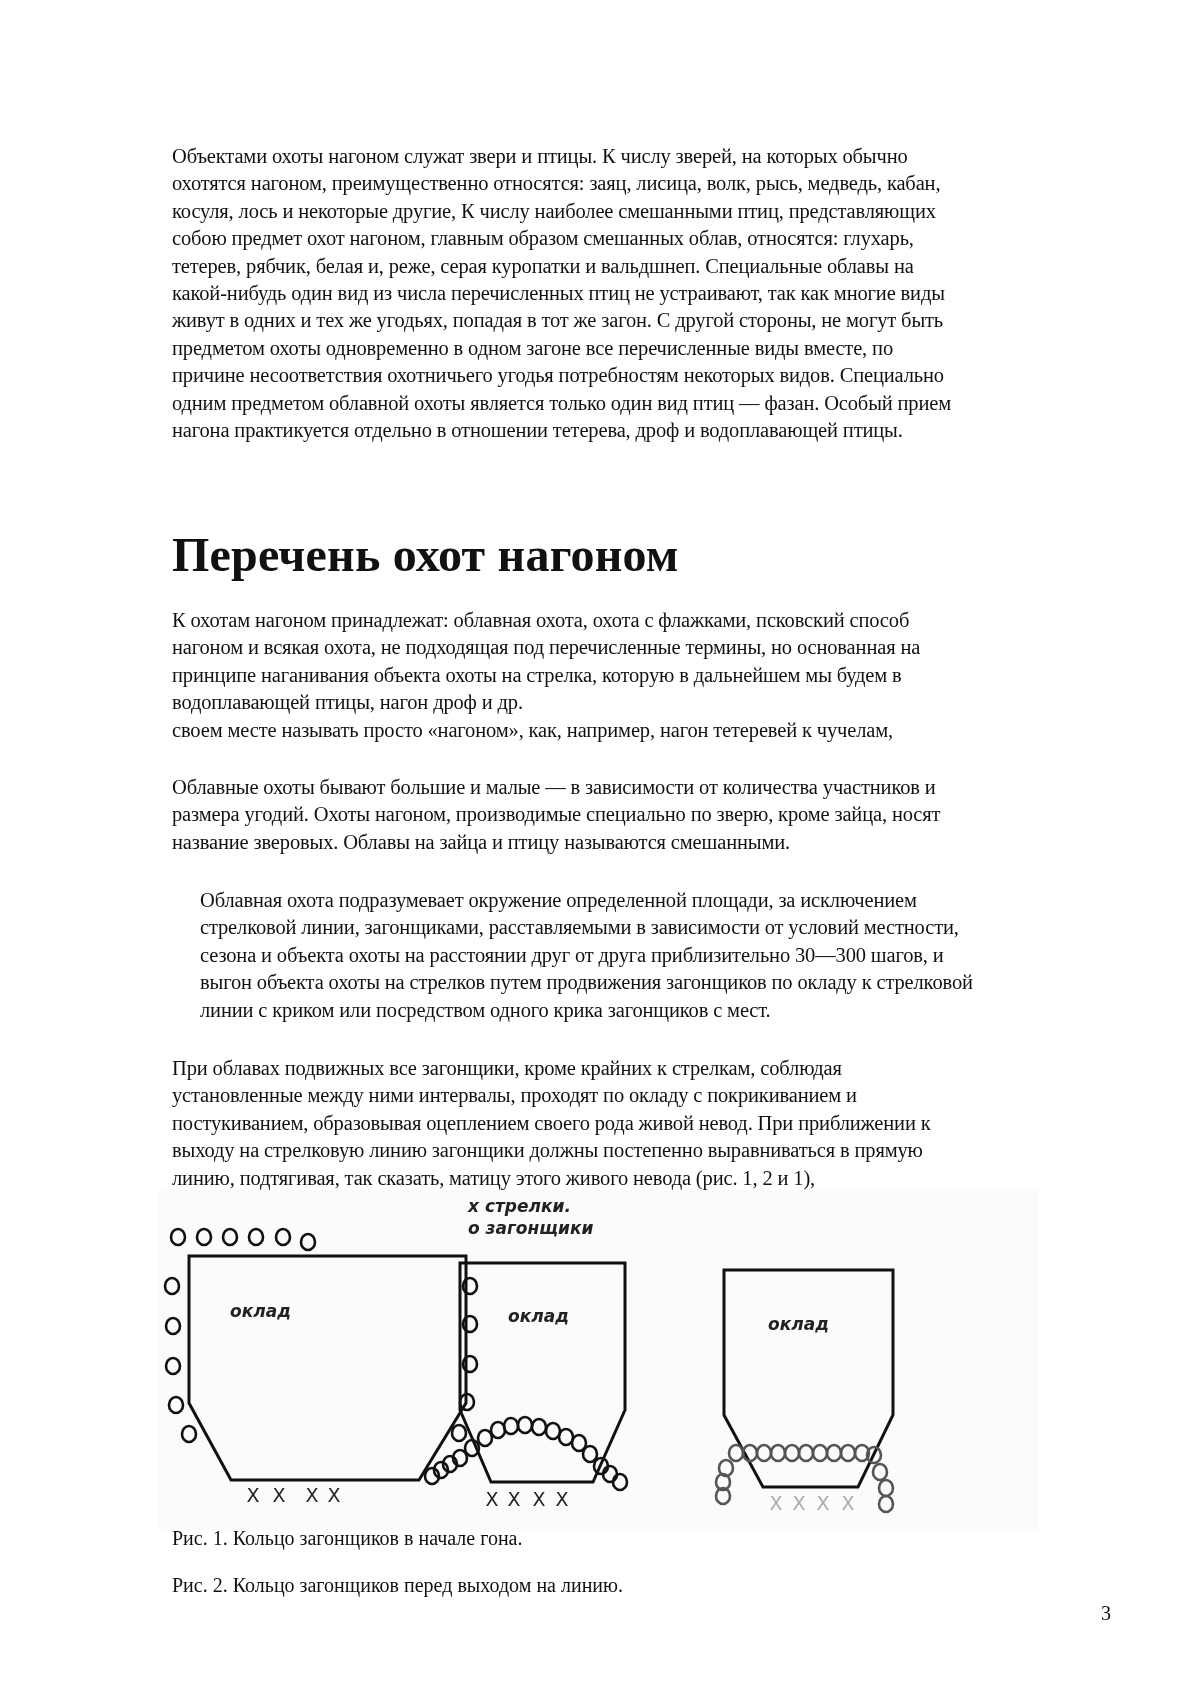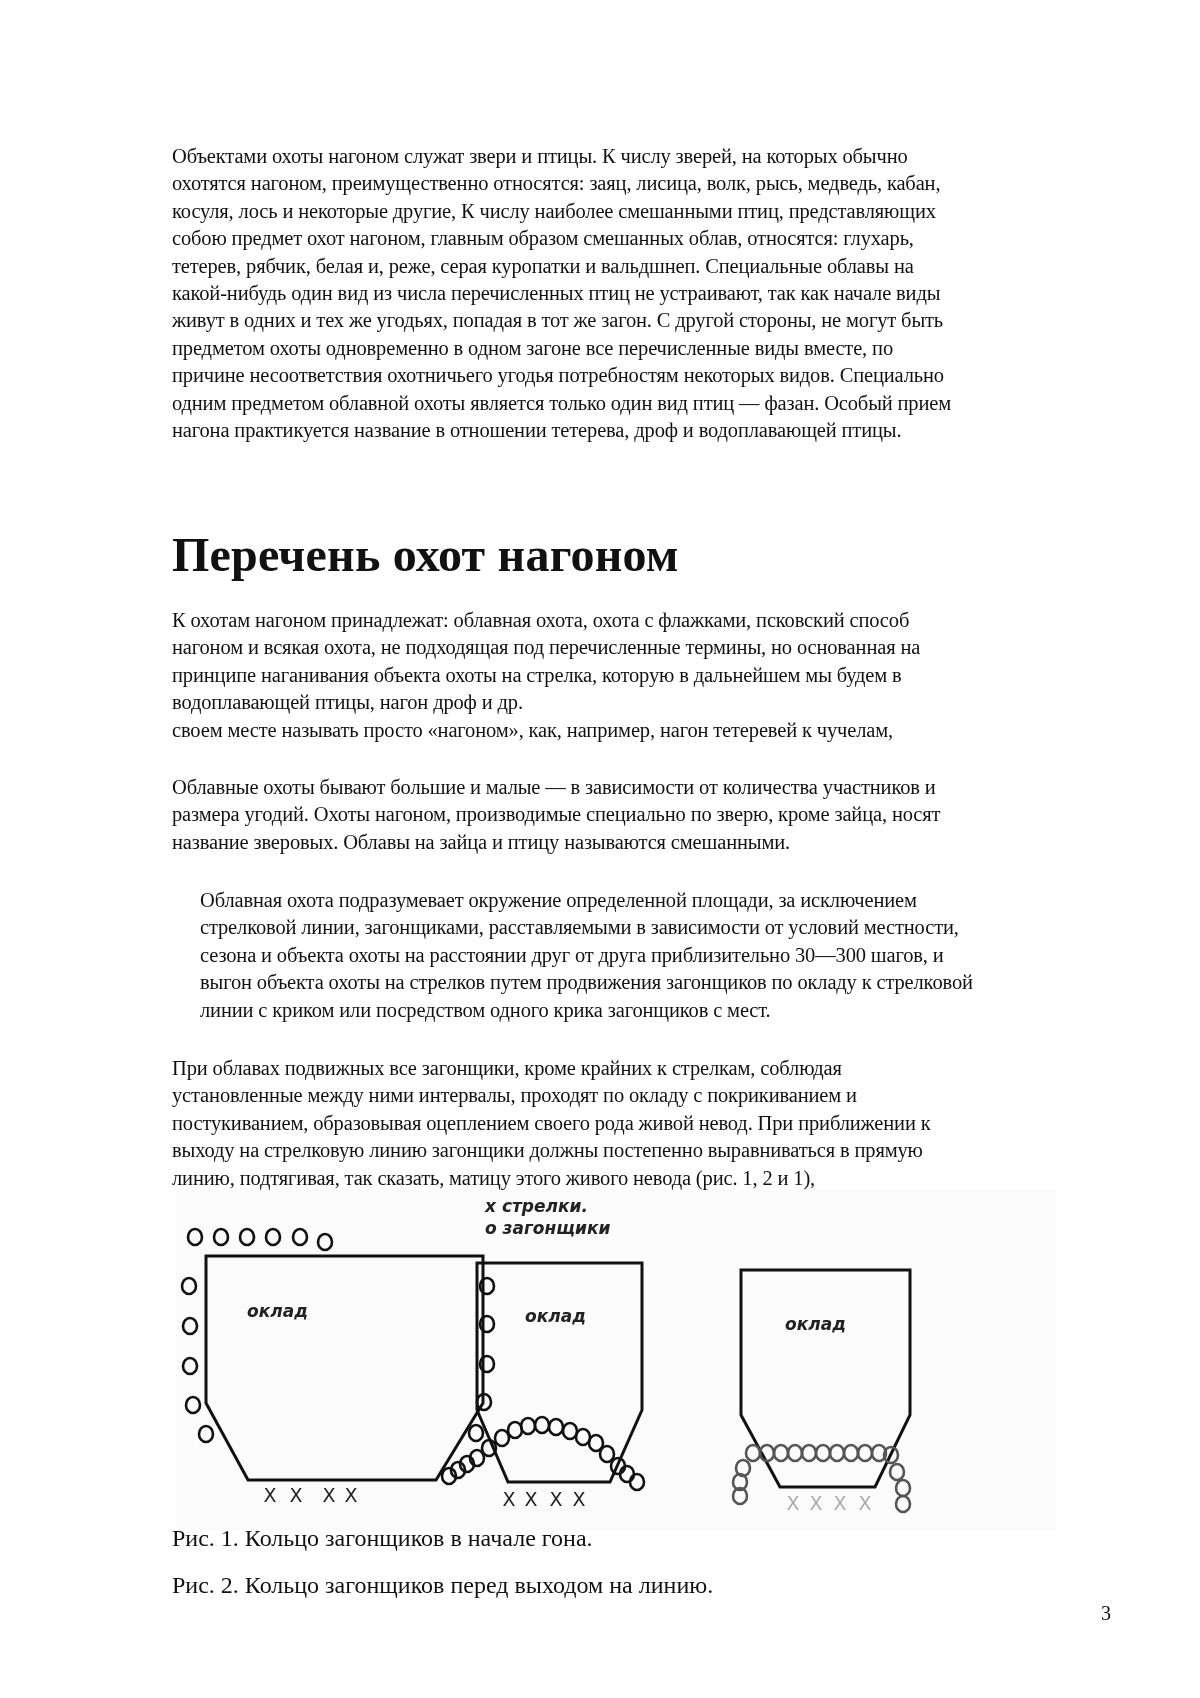--- a/index.html
+++ b/index.html
@@ -9,45 +9,45 @@
   .para { position: absolute; left: 172px; width: 950px; font-size: 20.5px; line-height: 27.4px;
           margin: 0; letter-spacing: -0.15px; }
   .para .ln { display: block; white-space: nowrap; }
   #p1 { top: 143px; }
   h1 { position: absolute; left: 172px; top: 527px; margin: 0; font-size: 48px; font-weight: bold;
        font-family: "Liberation Serif", serif; letter-spacing: 0.2px; }
   #p2 { top: 607px; }
   #p3 { top: 774px; }
   #p4 { top: 887px; margin-left: 28px; }
   #p5 { top: 1055px; }
-  .figure { position: absolute; left: 175px; top: 1190px; width: 880px; height: 340px; }
+  .figure { position: absolute; left: 158px; top: 1190px; width: 880px; height: 340px; }
   .figure svg { width: 880px; height: 340px; display: block; }
-  .caption { position: absolute; left: 172px; font-size: 24px; line-height: 27px; white-space: nowrap; text-align: right; }
+  .caption { position: absolute; left: 172px; font-size: 20px; line-height: 27px; white-space: nowrap; text-align: right; }
   #cap1 { top: 1525px; }
   #cap2 { top: 1552px; margin-top: 20px; }
   .pagenum { position: absolute; left: 1101px; top: 1602px; font-size: 20px; }
   .hand { font-family: "DejaVu Sans", sans-serif; font-style: italic; font-weight: bold; font-size: 17px; fill: #222; }
 </style>
 </head>
 <body>
 
 <div class="page">
 
   <p class="para" id="p1">
     <span class="ln">Объектами охоты нагоном служат звери и птицы. К числу зверей, на которых обычно</span>
     <span class="ln">охотятся нагоном, преимущественно относятся: заяц, лисица, волк, рысь, медведь, кабан,</span>
     <span class="ln">косуля, лось и некоторые другие, К числу наиболее смешанными птиц, представляющих</span>
     <span class="ln">собою предмет охот нагоном, главным образом смешанных облав, относятся: глухарь,</span>
     <span class="ln">тетерев, рябчик, белая и, реже, серая куропатки и вальдшнеп. Специальные облавы на</span>
-    <span class="ln">какой-нибудь один вид из числа перечисленных птиц не устраивают, так как начале виды</span>
+    <span class="ln">какой-нибудь один вид из числа перечисленных птиц не устраивают, так как многие виды</span>
     <span class="ln">живут в одних и тех же угодьях, попадая в тот же загон. С другой стороны, не могут быть</span>
     <span class="ln">предметом охоты одновременно в одном загоне все перечисленные виды вместе, по</span>
     <span class="ln">причине несоответствия охотничьего угодья потребностям некоторых видов. Специально</span>
     <span class="ln">одним предметом облавной охоты является только один вид птиц — фазан. Особый прием</span>
-    <span class="ln">нагона практикуется название в отношении тетерева, дроф и водоплавающей птицы.</span>
+    <span class="ln">нагона практикуется отдельно в отношении тетерева, дроф и водоплавающей птицы.</span>
   </p>
 
   <h1>Перечень охот нагоном</h1>
 
   <p class="para" id="p2">
     <span class="ln">К охотам нагоном принадлежат: облавная охота, охота с флажками, псковский способ</span>
     <span class="ln">нагоном и всякая охота, не подходящая под перечисленные термины, но основанная на</span>
     <span class="ln">принципе наганивания объекта охоты на стрелка, которую в дальнейшем мы будем в</span>
     <span class="ln">водоплавающей птицы, нагон дроф и др.</span>
     <span class="ln">своем месте называть просто «нагоном», как, например, нагон тетеревей к чучелам,</span>

